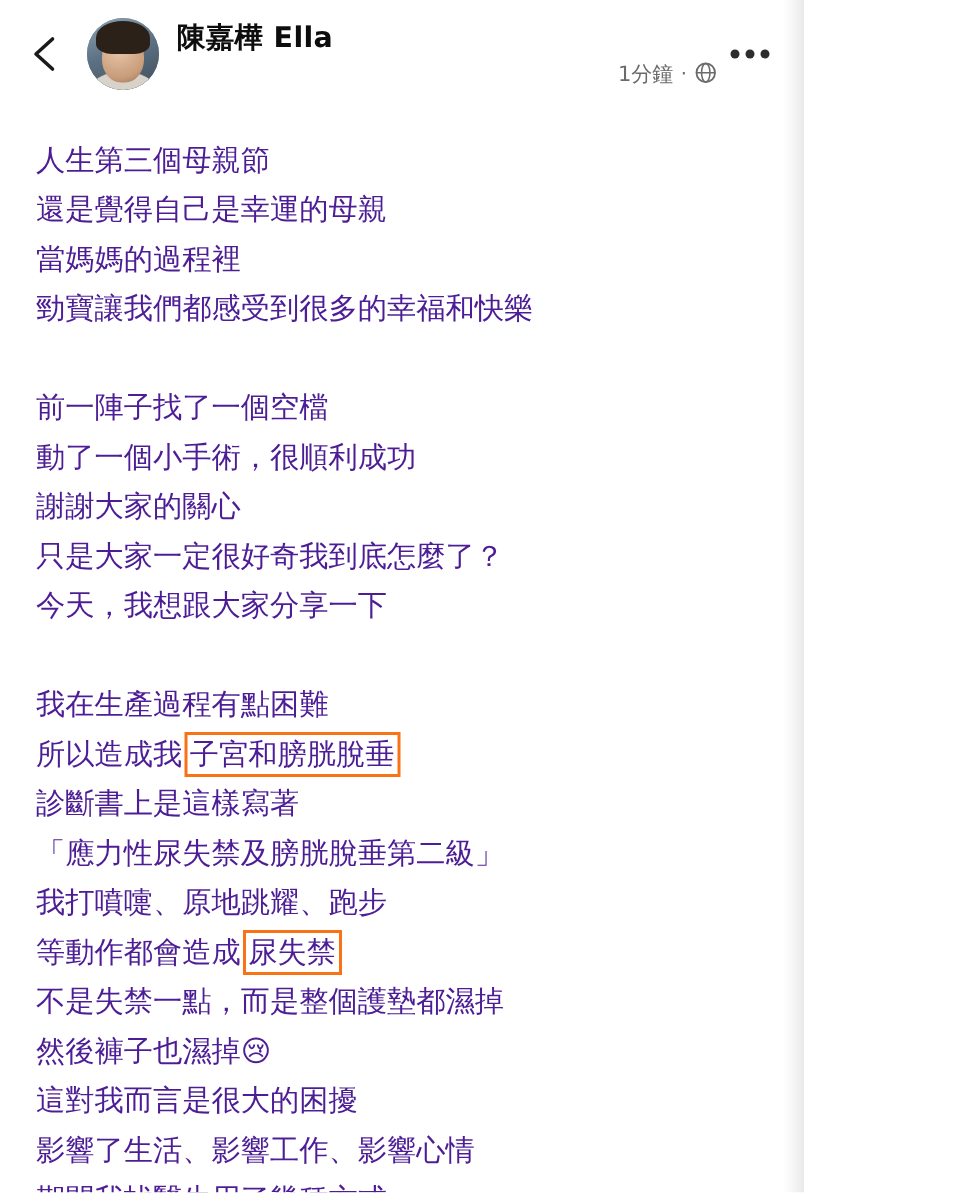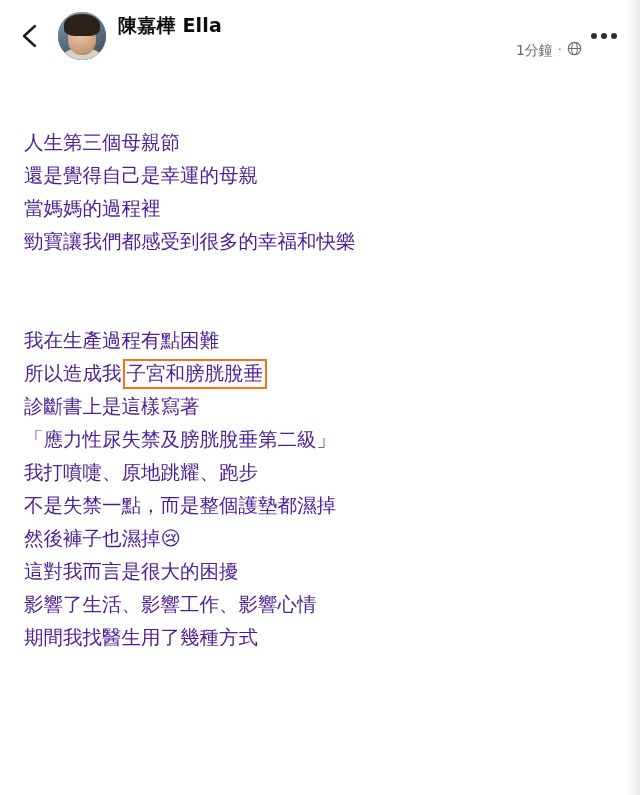--- a/index.html
+++ b/index.html
@@ -8,26 +8,25 @@
     background: #ffffff;
   }
   body {
     width: 640px; height: 795px;
     font-family: "DejaVu Sans", "Liberation Sans", sans-serif;
     color: #111111;
     overflow: hidden;
     position: relative;
   }
   .screen {
-    width: 640px; height: 795px;
+    width: 536px; height: 795px;
     background: #ffffff;
     position: relative;
     display: flex;
     flex-direction: column;
-    gap: 36px;
   }
   
   .header {
     height: 72px;
     flex: 0 0 72px;
     display: flex;
     align-items: center;
     padding: 0 14px 0 10px;
     background: #ffffff;
     position: relative;
@@ -199,27 +198,35 @@
   </div>
 
   <div class="post-body" id="post-body">
       <div class="para">
         <div class="line"><span>人生第三個母親節</span></div>
         <div class="line"><span>還是覺得自己是幸運的母親</span></div>
         <div class="line"><span>當媽媽的過程裡</span></div>
         <div class="line"><span>勁寶讓我們都感受到很多的幸福和快樂</span></div>
       </div>
       <div class="blank-line"></div>
+      <div class="para">
+        <div class="line"><span>前一陣子找了一個空檔</span></div>
+        <div class="line"><span>動了一個小手術，很順利成功</span></div>
+        <div class="line"><span>謝謝大家的關心</span></div>
+        <div class="line"><span>只是大家一定很好奇我到底怎麼了？</span></div>
+        <div class="line"><span>今天，我想跟大家分享一下</span></div>
+      </div>
       <div class="blank-line"></div>
       <div class="para">
         <div class="line"><span>我在生產過程有點困難</span></div>
         <div class="line"><span>所以造成我</span><span class="boxed">子宮和膀胱脫垂</span></div>
         <div class="line"><span>診斷書上是這樣寫著</span></div>
         <div class="line"><span>「應力性尿失禁及膀胱脫垂第二級」</span></div>
         <div class="line"><span>我打噴嚏、原地跳耀、跑步</span></div>
+        <div class="line"><span>等動作都會造成</span><span class="boxed">尿失禁</span></div>
         <div class="line"><span>不是失禁一點，而是整個護墊都濕掉</span></div>
         <div class="line"><span>然後褲子也濕掉😢</span></div>
         <div class="line"><span>這對我而言是很大的困擾</span></div>
         <div class="line"><span>影響了生活、影響工作、影響心情</span></div>
         <div class="line"><span>期間我找醫生用了幾種方式</span></div>
       </div>
     </div>
 
   <div class="edge"></div>
 </div>

